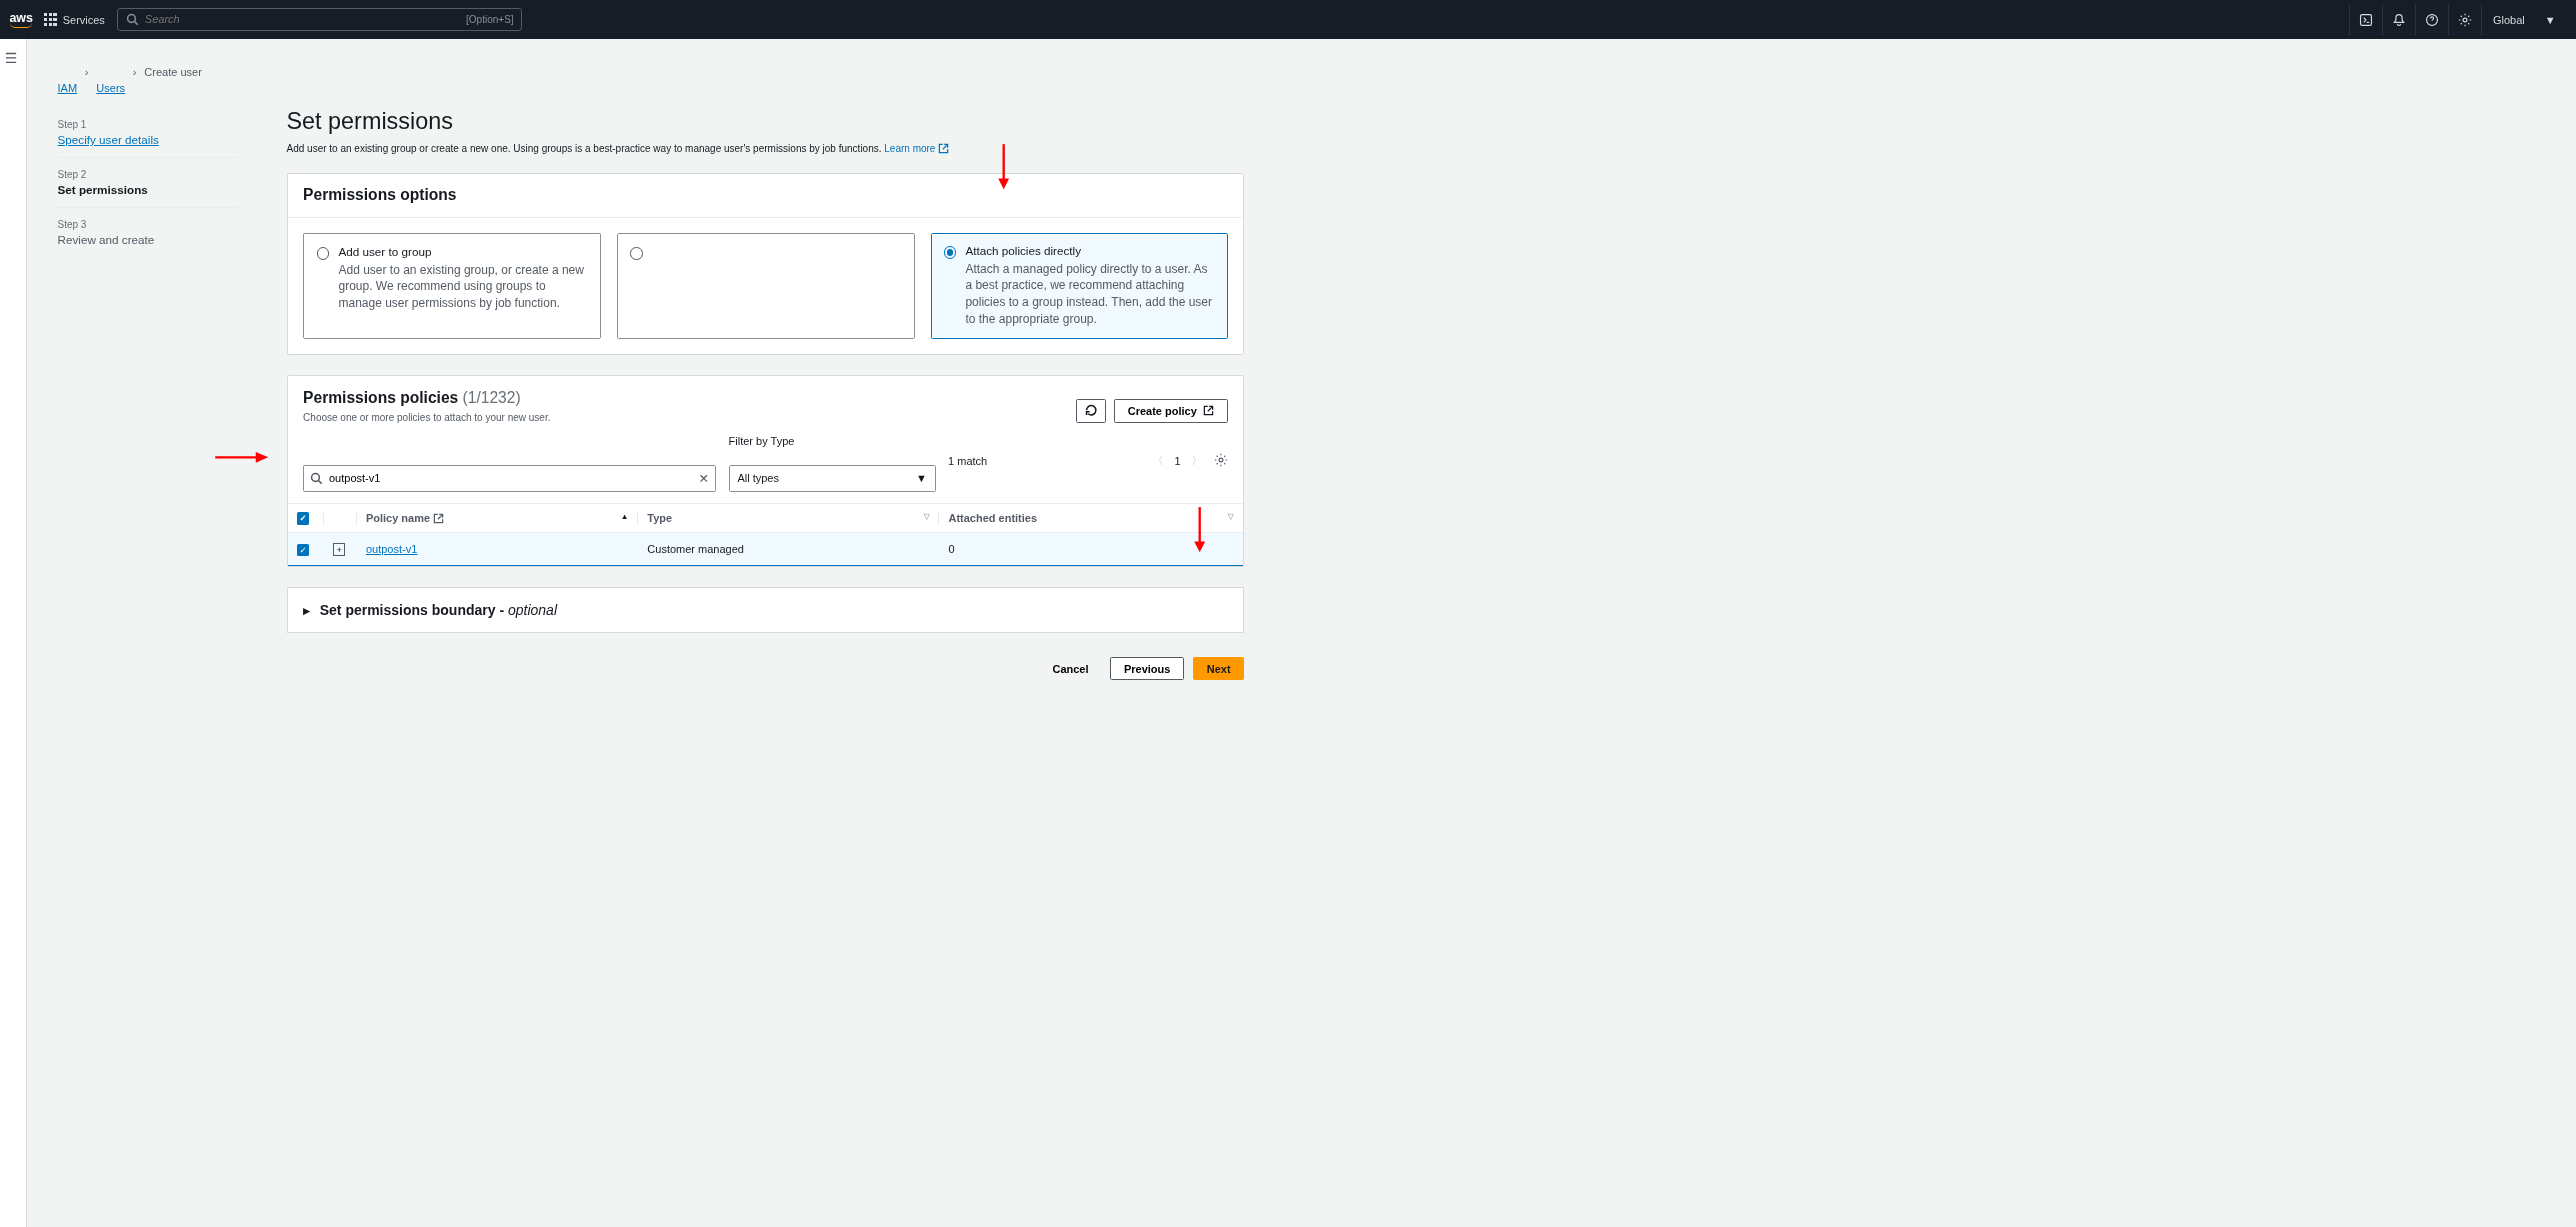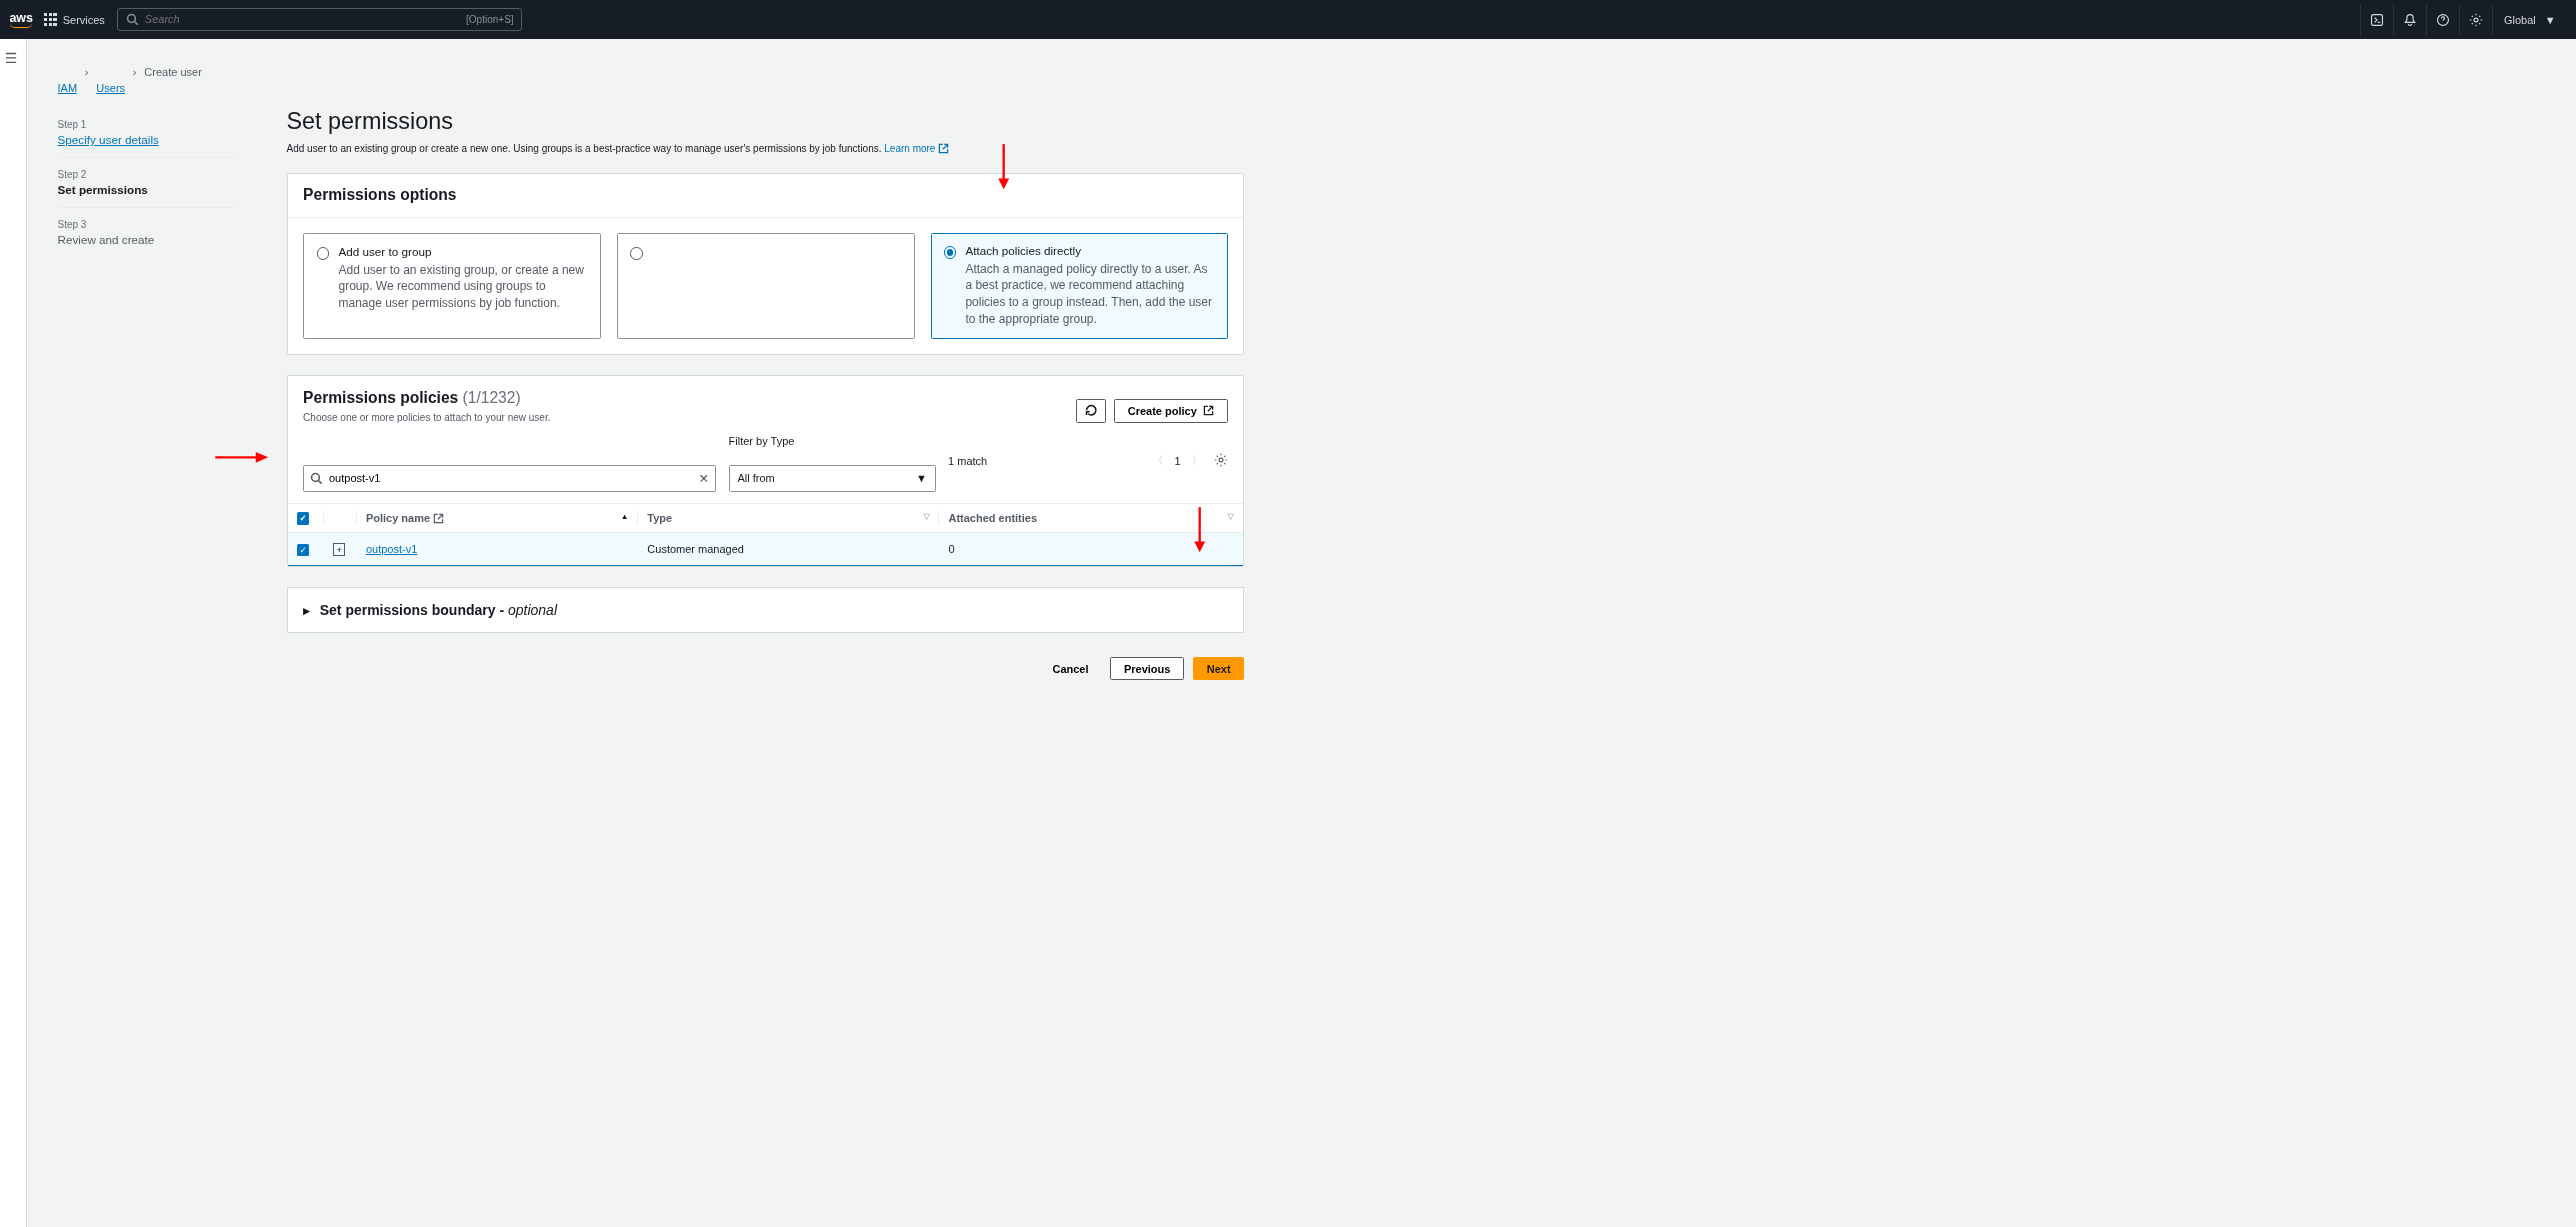--- a/index.html
+++ b/index.html
@@ -11,21 +11,21 @@
 .aws-logo .smile { height:4.7px; width:22px; border-bottom:1.6px solid #ff9900; border-radius:0 0 11px 11px; margin-top:-2.3px;}
 .services-btn { display: flex; align-items: center; color: #d5dbdb; gap: 6.2px; margin-right: 12.5px; cursor:pointer;}
 .grid-icon { display:grid; grid-template-columns:repeat(3,3.1px); grid-template-rows:repeat(3,3.1px); gap:1.6px;}
 .grid-icon span{background:#d5dbdb;}
 .search-wrap { flex: 0 0 405px; height:23.4px; background:#161d26; border:0.8px solid #545b64; border-radius:3.1px; display:flex; align-items:center; padding:0 7.8px; gap:6.2px;}
 .search-wrap input { flex:1; background:transparent; border:none; color:#d5dbdb; font-style:italic; font-size:11px; outline:none;}
 .search-hint { color:#879196; font-size:10px;}
 .topnav-spacer{flex:1;}
 .topnav-right{display:flex; align-items:center; gap:0;}
 .topnav-icon{width:33px; height:31px; display:flex; align-items:center; justify-content:center; color:#d5dbdb; border-left:0.8px solid #2a3440; cursor:pointer;}
-.region{color:#d5dbdb; padding:0 11px; display:flex; align-items:center; gap:9px; border-left:0.8px solid #2a3440; height:31px; cursor:pointer;}
+.region{color:#d5dbdb; padding:0 11px; display:flex; align-items:center; gap:20px; border-left:0.8px solid #2a3440; height:31px; cursor:pointer;}
 
 
 .page { display:flex; }
 .hamburger-col { width:26.5px; padding:11px 4.7px; background:#fff; border-right:0.8px solid #d5dbdb; min-height: calc(100vh - 31px);}
 .hamburger{font-size:14px; color:#545b64; cursor:pointer;}
 .content-col { flex:1; padding: 11px 0 31px 31px;}
 
 
 .breadcrumb{display:flex; align-items:center; gap:7.8px; font-size:11px; margin-bottom:14px;}
 .breadcrumb a{color:#0073bb; text-decoration:underline;margin-top:32px;}
@@ -266,21 +266,21 @@
               <svg width="12.5" height="12.5" viewBox="0 0 16 16" fill="none">
                   <circle cx="7" cy="7" r="5" stroke="#545b64" stroke-width="2"></circle>
                   <line x1="11" y1="11" x2="15" y2="15" stroke="#545b64" stroke-width="2"></line>
                 </svg>
               <input value="outpost-v1" style="">
               <span style="cursor:pointer;color:#545b64;font-size:12.5px;">✕</span>
             </div>
             <div class="filter-col">
               <span class="filter-label">Filter by Type</span>
               <div class="select-box">
-                <span>All from</span>
+                <span>All types</span>
                 <span>▼</span>
               </div>
             </div>
             <div class="matches">1 match</div>
             <div class="pager">
               <span class="chev-btn">〈</span>
               <span class="page-num">1</span>
               <span class="chev-btn">〉</span>
               <span class="gear"><svg width="14" height="14" viewBox="0 0 18 18" stroke="#545b64" fill="none" stroke-width="1.5">
                     <circle cx="9" cy="9" r="2.5"></circle>

